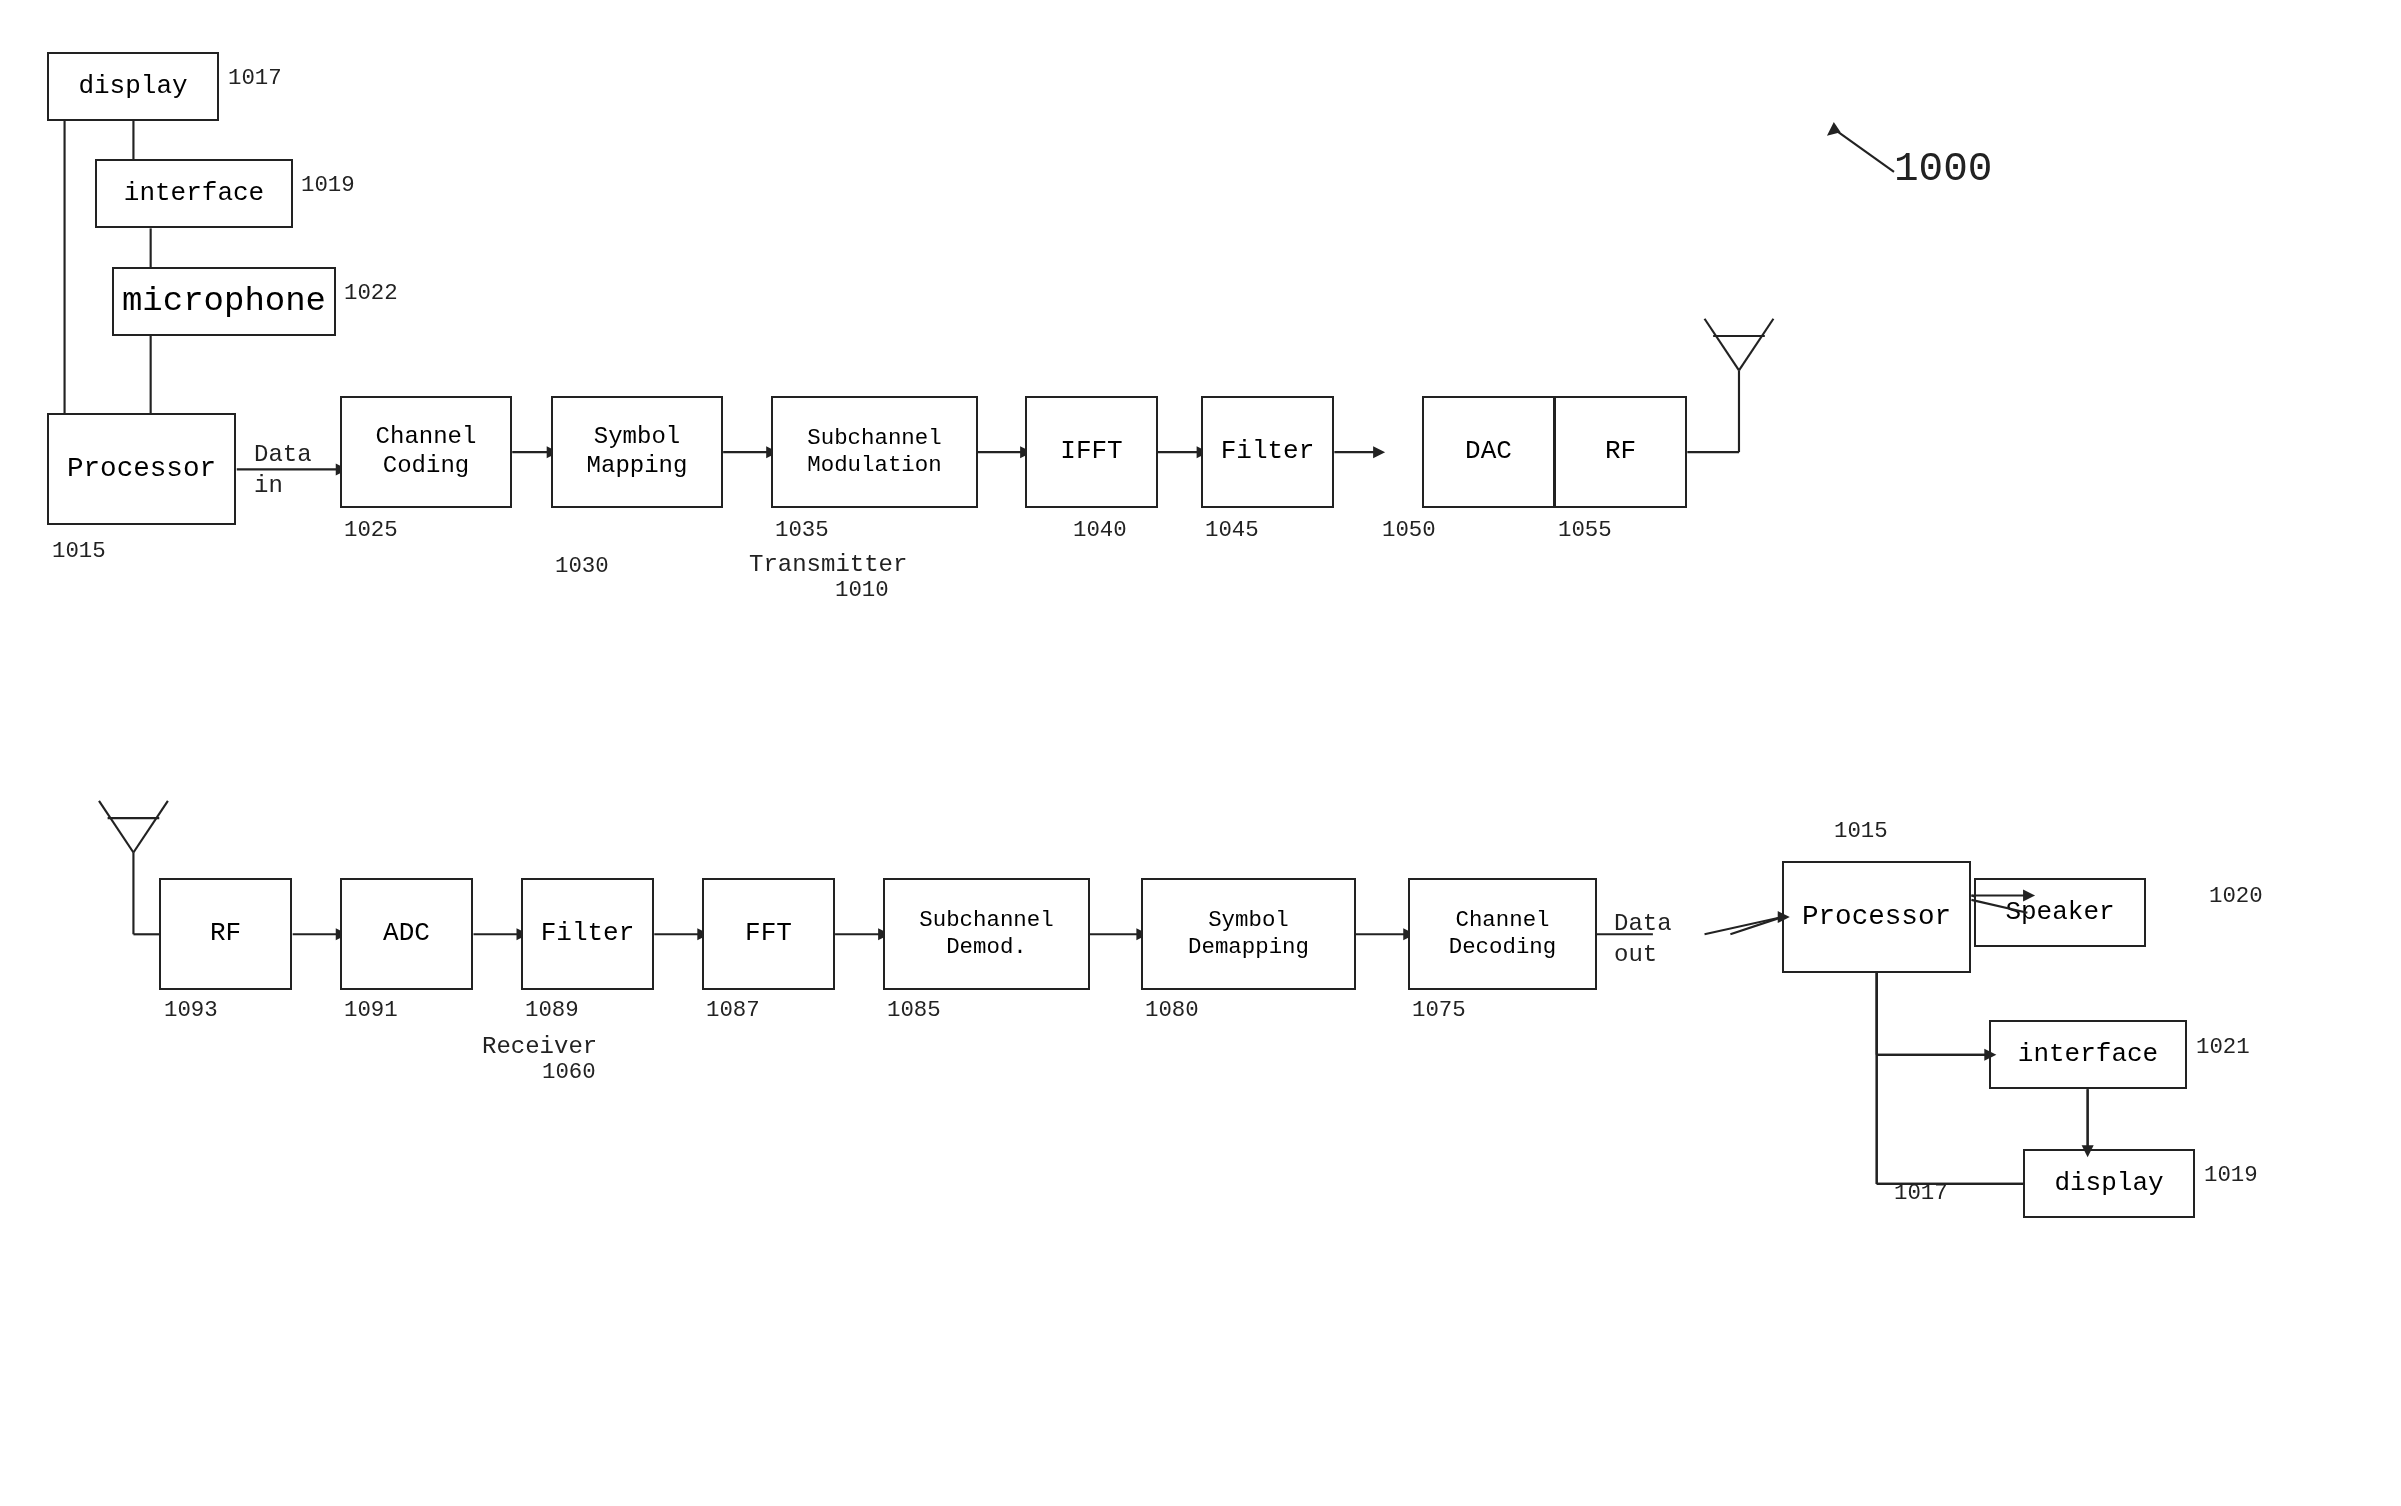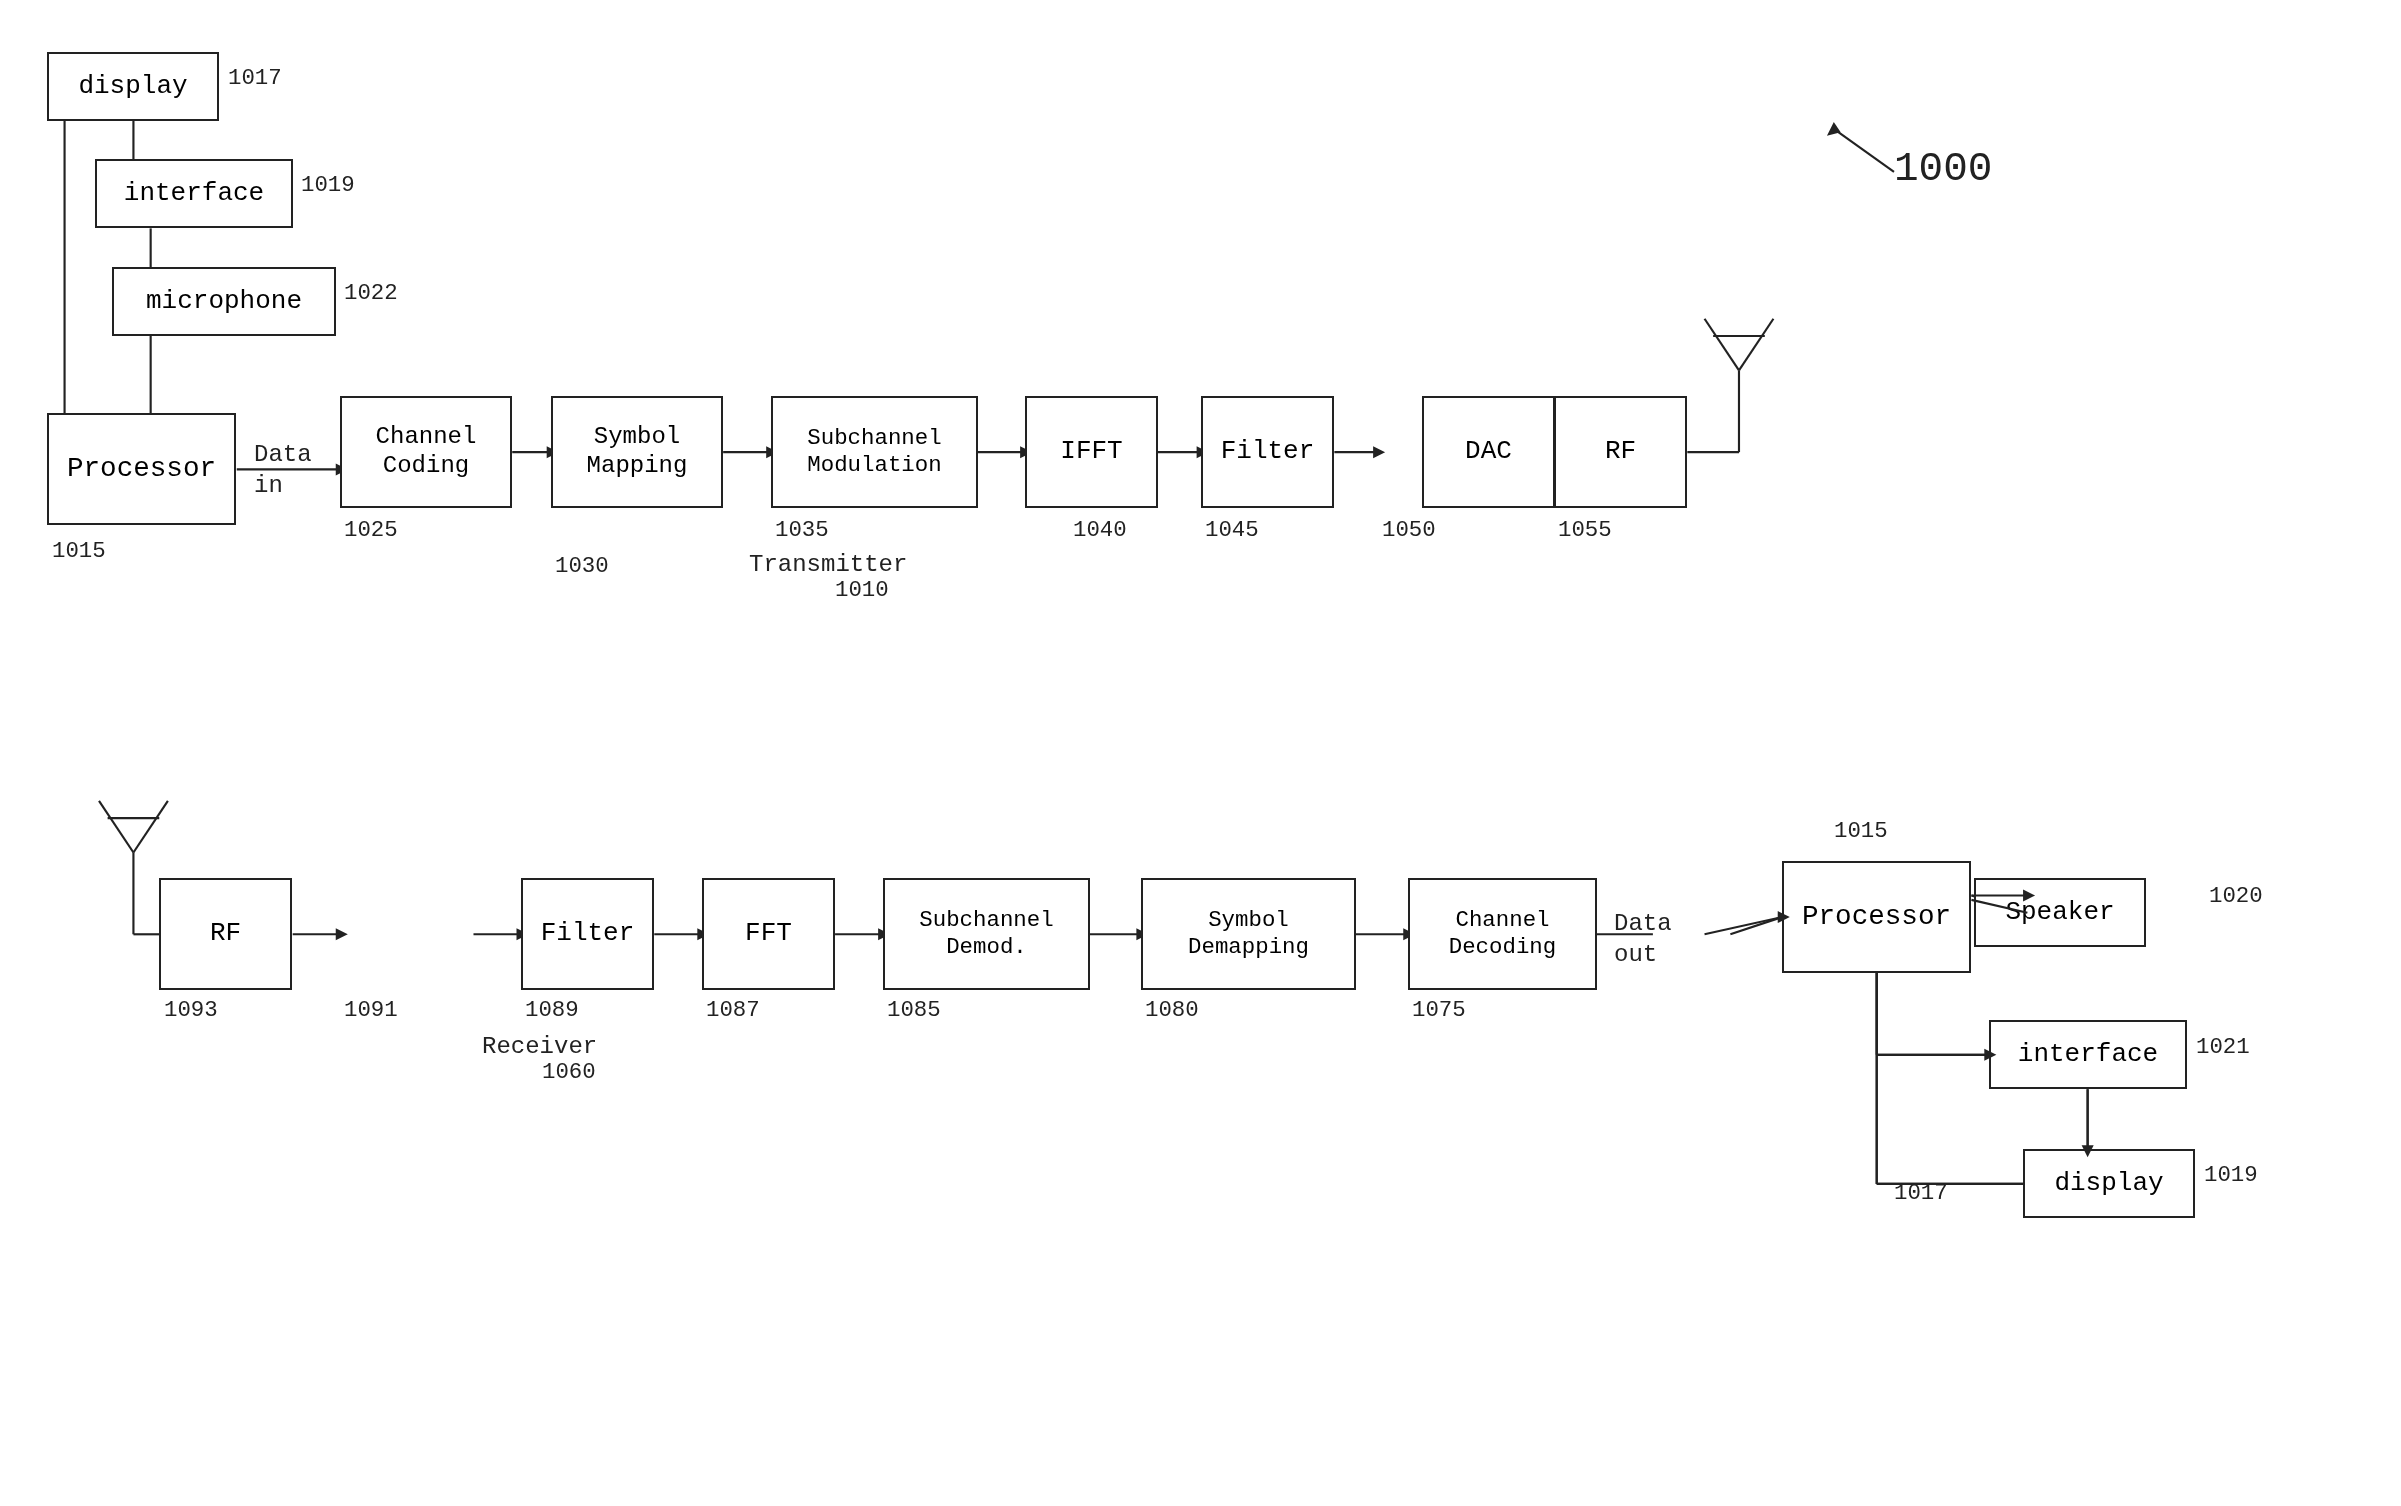--- a/index.html
+++ b/index.html
@@ -125,21 +125,21 @@
     <line x1="2180" y1="1375" x2="2180" y2="1130" stroke="#222" stroke-width="0"></line>
 
   </svg>
 
   <div class="box" style="left:47px; top:52px; width:172px; height:69px; font-size:26px;">display</div>
   <span class="label" style="left:228px; top:65px;">1017</span>
 
   <div class="box" style="left:95px; top:159px; width:198px; height:69px; font-size:26px;">interface</div>
   <span class="label" style="left:301px; top:172px;">1019</span>
 
-  <div class="box" style="left:112px; top:267px; width:224px; height:69px; font-size:26px;">microphone</div>
+  <div class="box" style="left:112px; top:267px; width:224px; height:69px; font-size:34px;">microphone</div>
   <span class="label" style="left:344px; top:280px;">1022</span>
 
   <div class="box" style="left:47px; top:413px; width:189px; height:112px; font-size:27.6px;">Processor</div>
   <span class="label" style="left:52px; top:538px;">1015</span>
 
   <span class="label" style="left:254px; top:439px; font-size:24px; line-height:1.3; white-space:pre;">Data
 in</span>
 
   <div class="box" style="left:340px; top:396px; width:172px; height:112px; font-size:24px; white-space:pre-line;">Channel
 Coding</div>
@@ -173,20 +173,21 @@
   <span class="label" style="left:1894px; top:146px; font-size:41px; font-weight:normal;">1000</span>
 
   <svg style="position:absolute; left:1765px; top:103px; width:172px; height:86px;" viewBox="0 0 200 100" width="172" height="86">
     <line x1="150" y1="80" x2="80" y2="30" stroke="#222" stroke-width="2.5"></line>
     <polygon points="80,22 72,38 88,34" fill="#222"></polygon>
   </svg>
 
   <div class="box" style="left:159px; top:878px; width:133px; height:112px; font-size:26px;">RF</div>
   <span class="label" style="left:164px; top:997px;">1093</span>
 
+  <div class="box" style="left:340px; top:878px; width:133px; height:112px; font-size:26px;">ADC</div>
   <span class="label" style="left:344px; top:997px;">1091</span>
 
   <div class="box" style="left:521px; top:878px; width:133px; height:112px; font-size:26px;">Filter</div>
   <span class="label" style="left:525px; top:997px;">1089</span>
 
   <span class="label" style="left:482px; top:1033px; font-size:24px;">Receiver</span>
   <span class="label" style="left:542px; top:1059px; font-size:22.4px;">1060</span>
 
   <div class="box" style="left:702px; top:878px; width:133px; height:112px; font-size:26px;">FFT</div>
   <span class="label" style="left:706px; top:997px;">1087</span>

